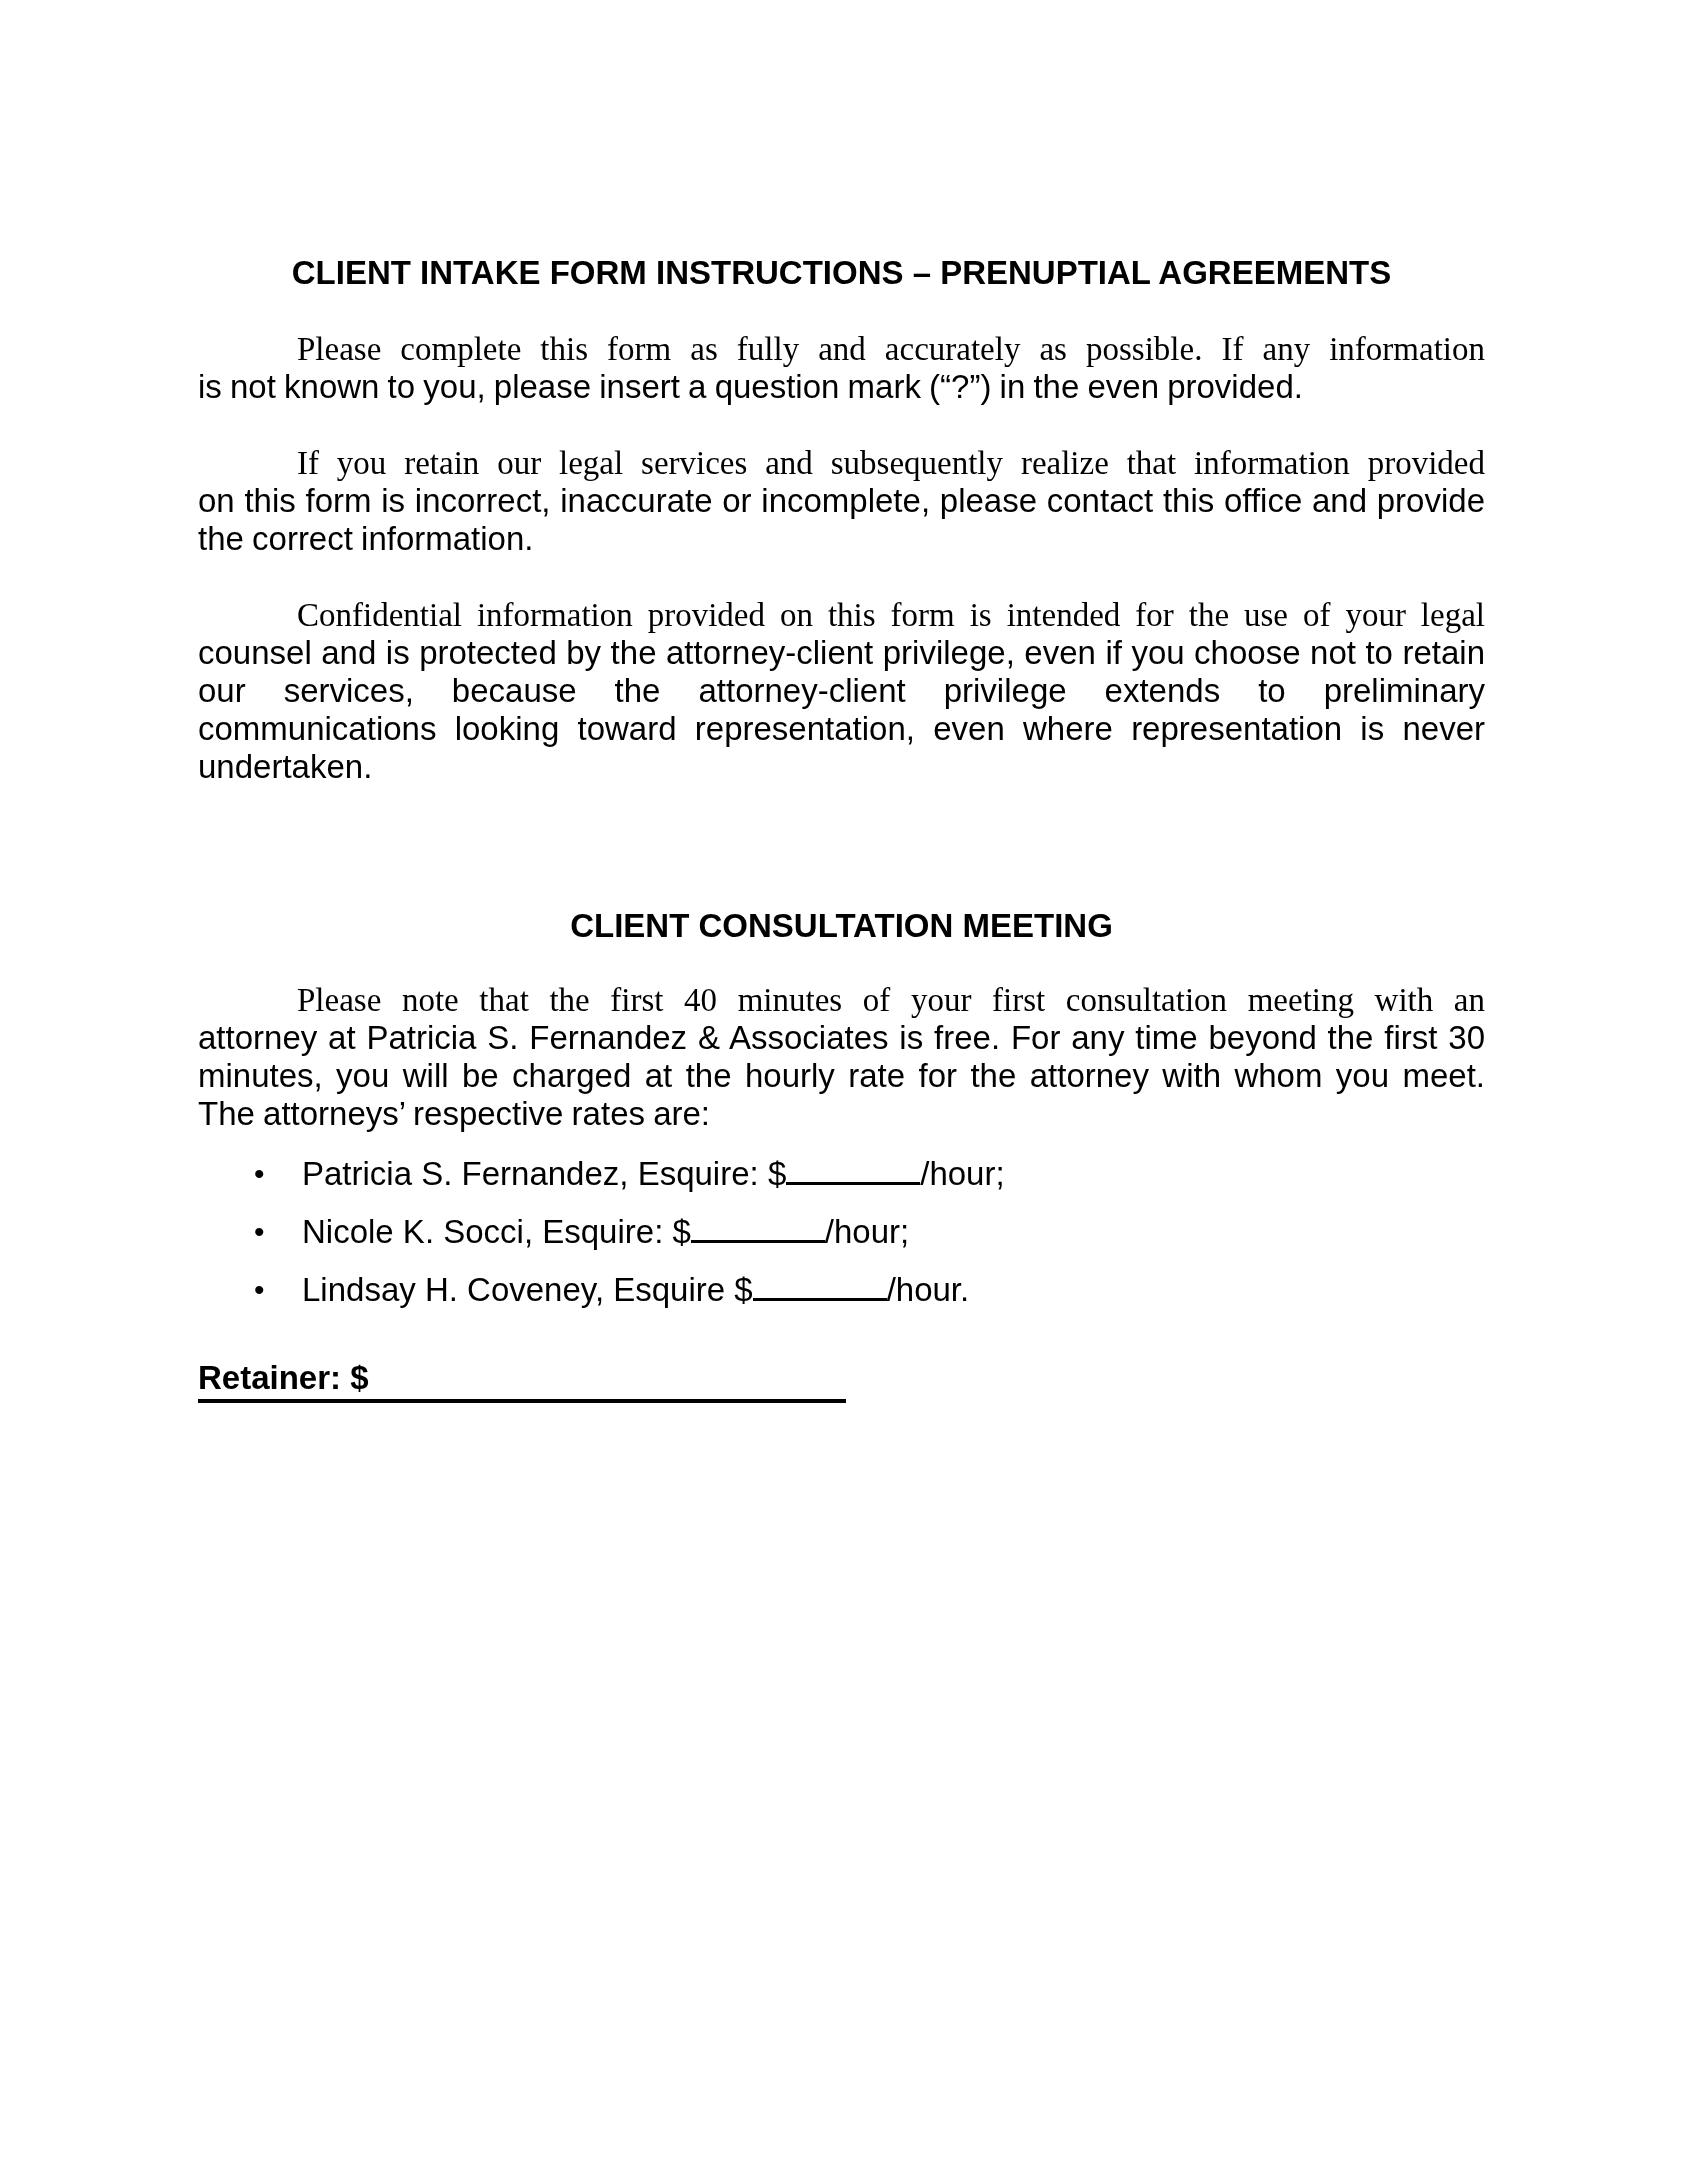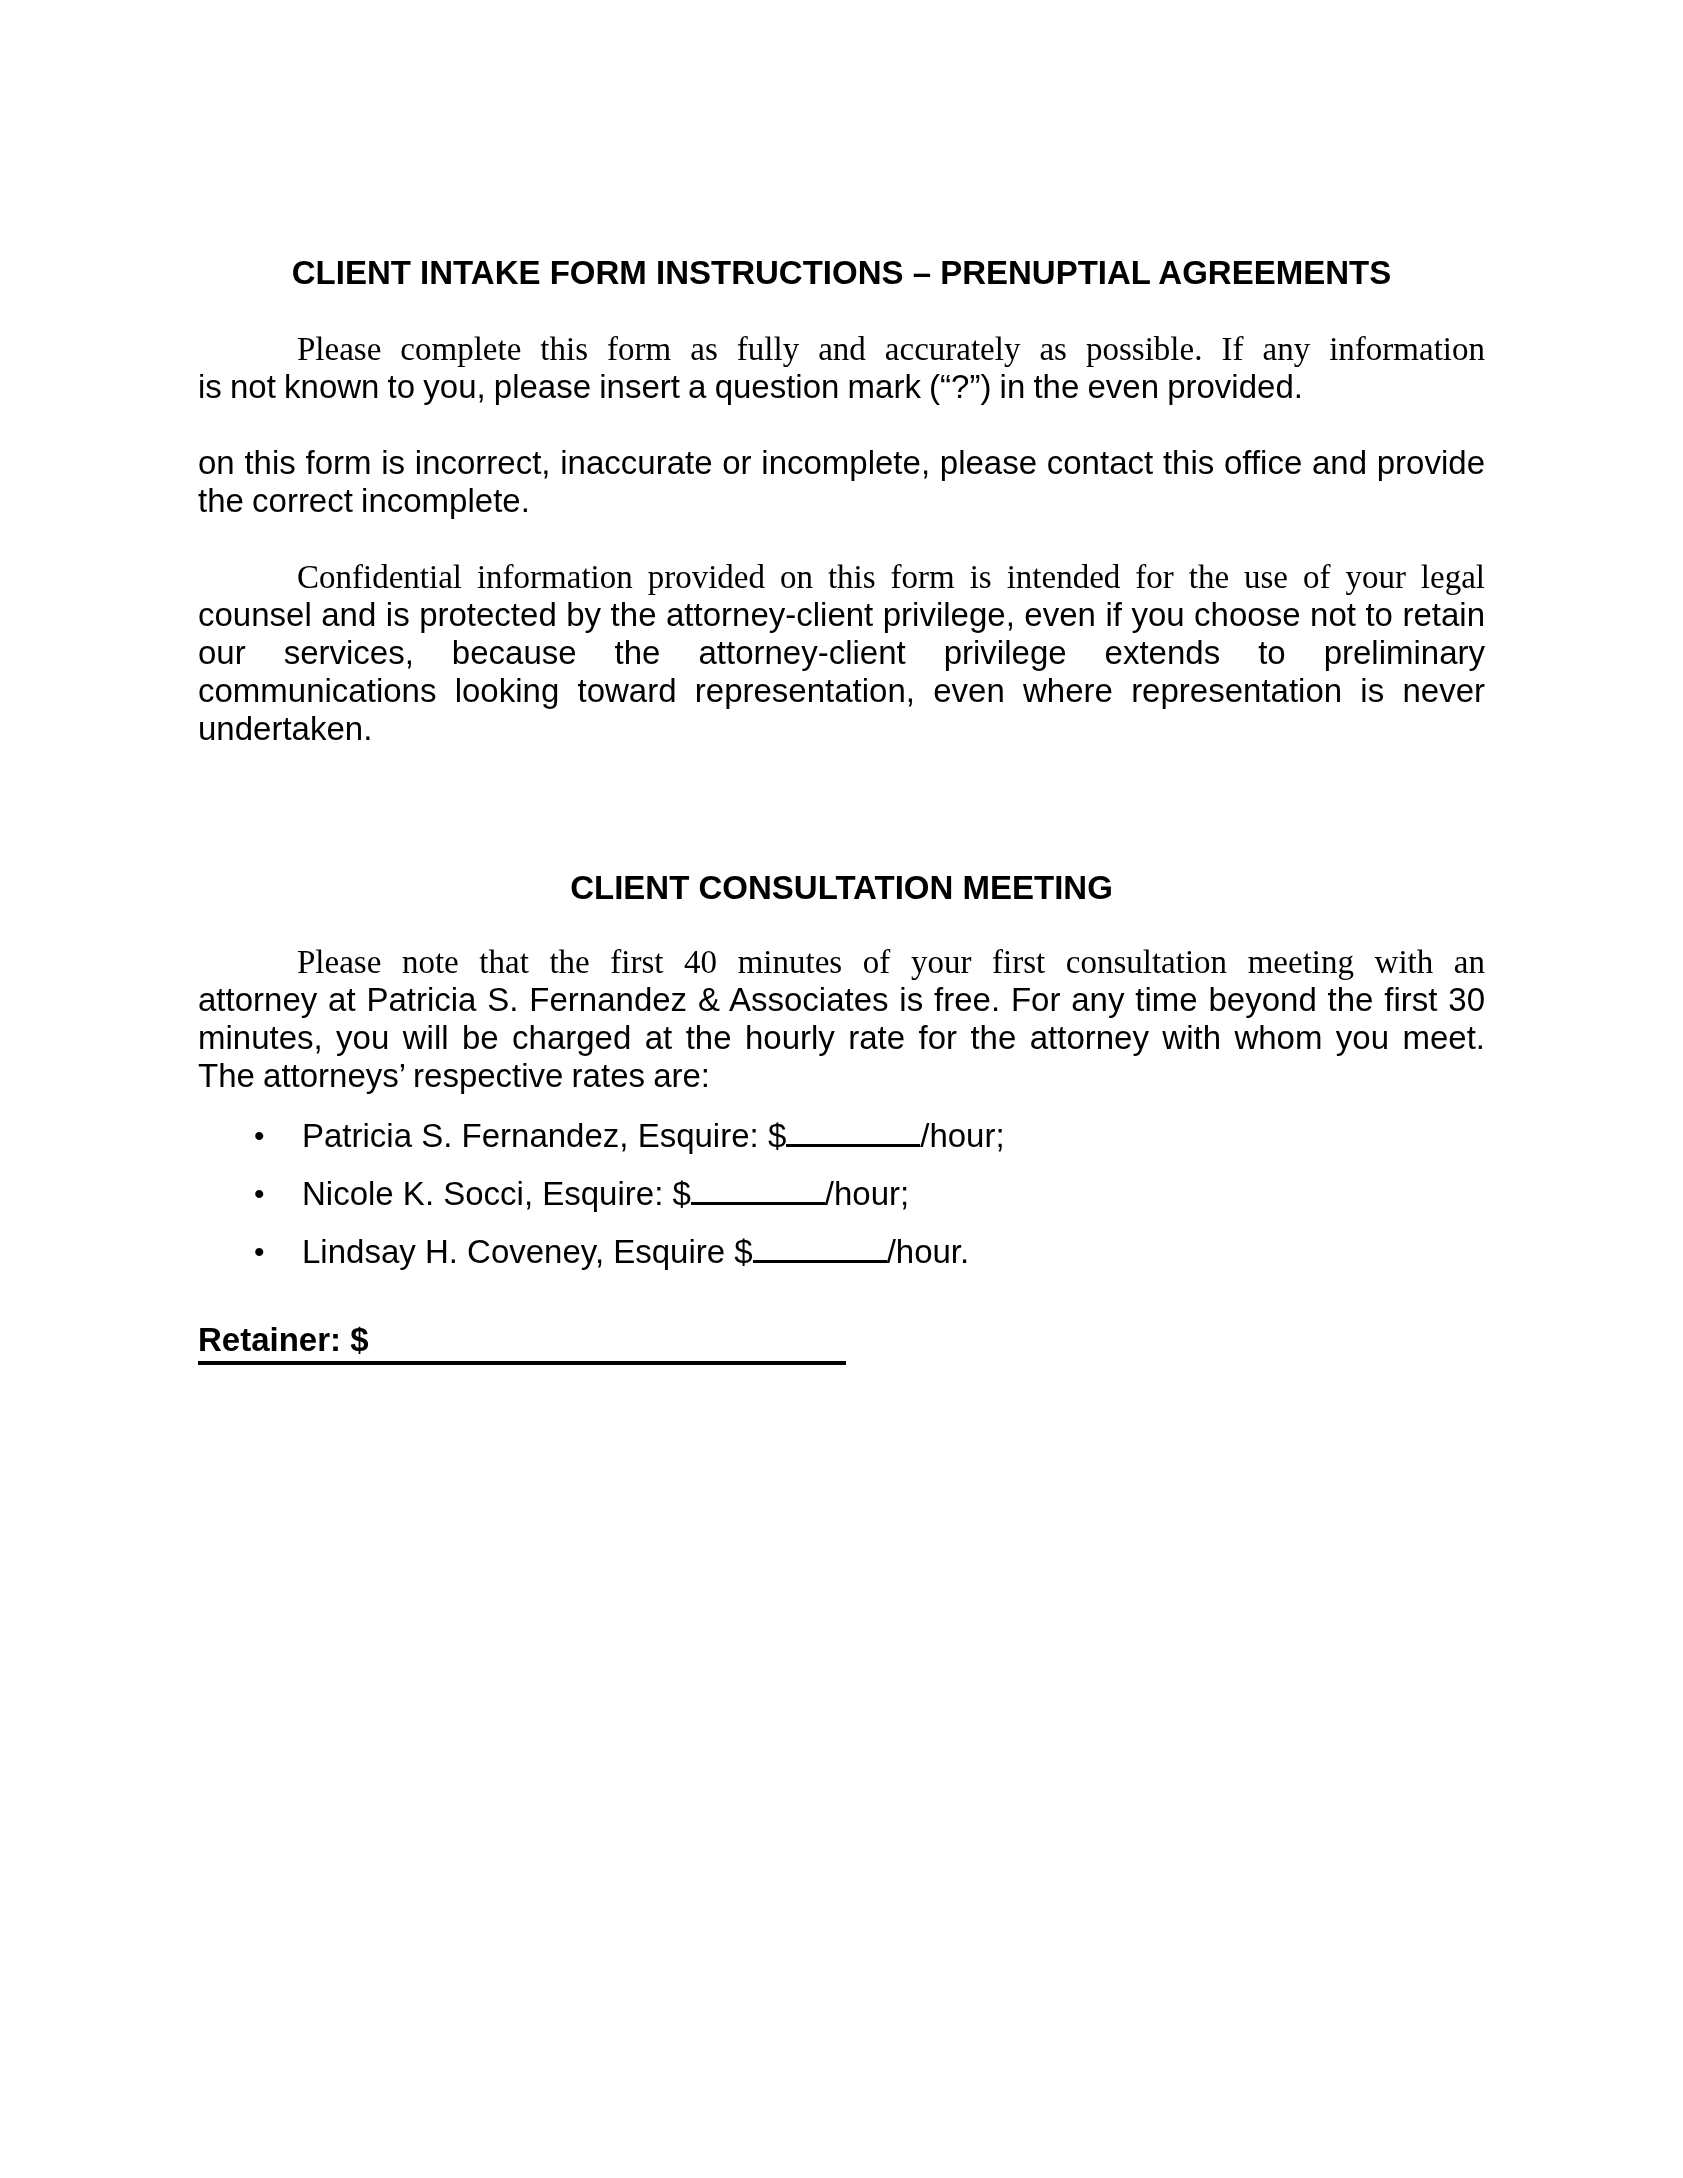--- a/index.html
+++ b/index.html
@@ -71,22 +71,23 @@
   <div class="content">
 
     <div class="doc-title">CLIENT INTAKE FORM INSTRUCTIONS – PRENUPTIAL AGREEMENTS</div>
 
     <div class="para">
       <div class="line first">Please complete this form as fully and accurately as possible.  If any information</div>
       <div class="line last">is not known to you, please insert a question mark (“?”) in the even provided.</div>
     </div>
 
     <div class="para">
+      <div class="line first">If you retain our legal services and subsequently realize that information provided</div>
       <div class="line">on this form is incorrect, inaccurate or incomplete, please contact this office and provide</div>
-      <div class="line last">the correct incomplete.</div>
+      <div class="line last">the correct information.</div>
     </div>
 
     <div class="para">
       <div class="line first">Confidential information provided on this form is intended for the use of your legal</div>
       <div class="line">counsel and is protected by the attorney-client privilege, even if you choose not to retain</div>
       <div class="line">our services, because the attorney-client privilege extends to preliminary</div>
       <div class="line">communications looking toward representation, even where representation is never</div>
       <div class="line last">undertaken.</div>
     </div>
 

